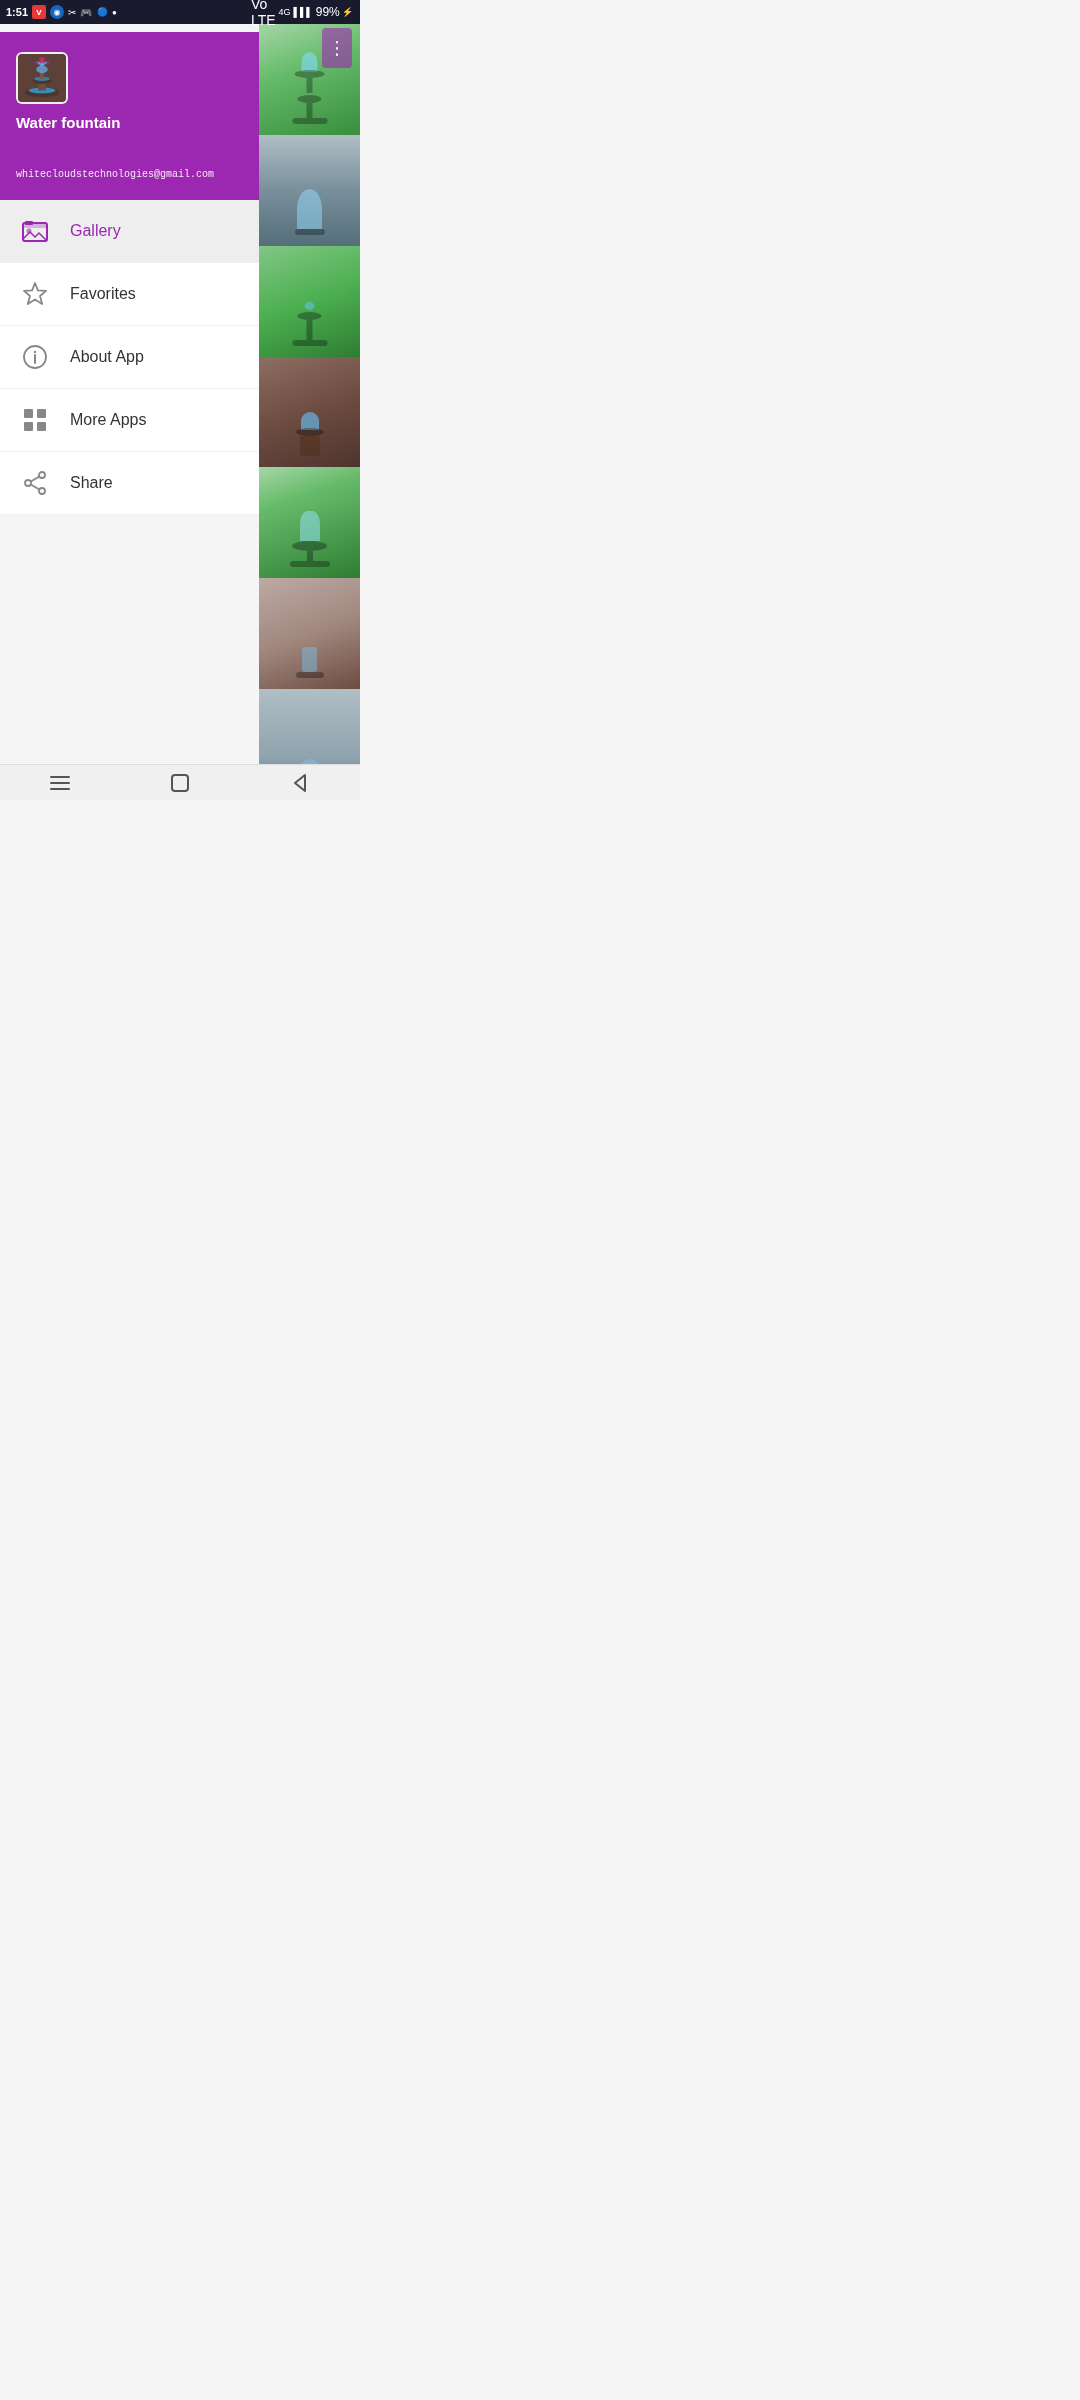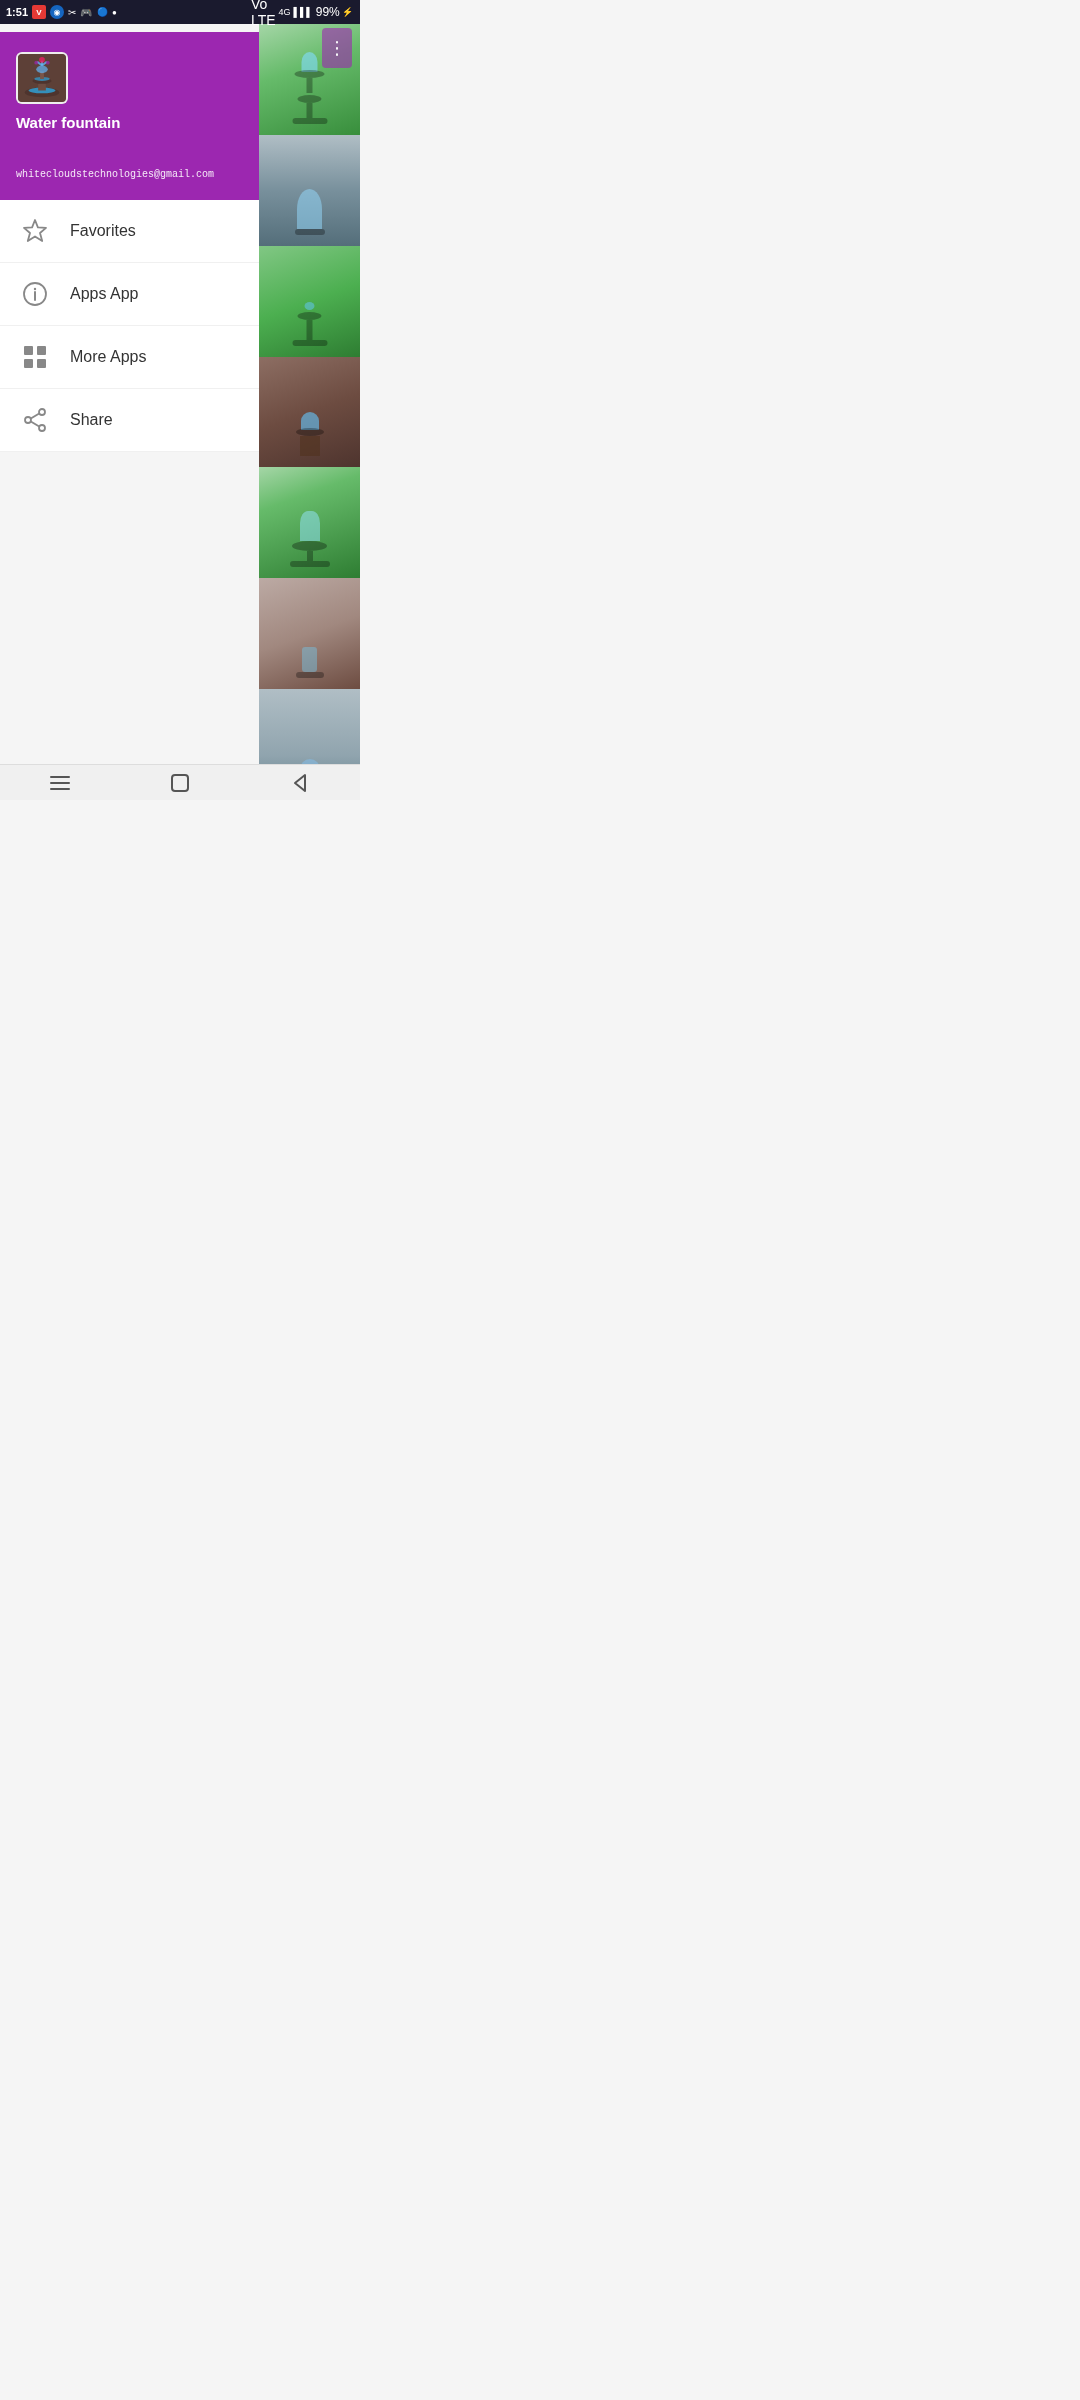--- a/index.html
+++ b/index.html
@@ -427,39 +427,51 @@
             <circle cx="31" cy="9" r="2" fill="#9c27b0" opacity="0.7"></circle>
           </svg>
         </div>
       </div>
       <div class="app-name">Water fountain</div>
       <div class="app-email">whitecloudstechnologies@gmail.com</div>
     </div>
 
     <div class="drawer-menu">
 
+      <div class="menu-item active">
+        <div class="menu-item-icon icon-gallery">
+          <svg width="26" height="26" viewBox="0 0 26 26">
+            <rect x="1" y="5" width="24" height="18" rx="2" fill="none" stroke="#9c27b0" stroke-width="2"></rect>
+            <rect x="1" y="5" width="24" height="5" rx="2" fill="#9c27b0" opacity="0.3"></rect>
+            <rect x="3" y="3" width="8" height="4" rx="1" fill="#9c27b0"></rect>
+            <circle cx="7" cy="13" r="2.5" fill="#9c27b0" opacity="0.6"></circle>
+            <polyline points="1,21 8,14 13,19 17,15 25,23" fill="none" stroke="#9c27b0" stroke-width="1.5"></polyline>
+          </svg>
+        </div>
+        <span class="menu-item-label">Gallery</span>
+      </div>
 
       <div class="menu-item">
         <div class="menu-item-icon icon-star">
           <svg width="26" height="26" viewBox="0 0 26 26">
             <polygon points="13,2 15.9,9.3 24,9.9 18,15 20.2,23 13,18.5 5.8,23 8,15 2,9.9 10.1,9.3" fill="none" stroke="#888" stroke-width="1.8" stroke-linejoin="round"></polygon>
           </svg>
         </div>
         <span class="menu-item-label">Favorites</span>
       </div>
 
       <div class="menu-item">
         <div class="menu-item-icon icon-info">
           <svg width="26" height="26" viewBox="0 0 26 26">
             <circle cx="13" cy="13" r="11" fill="none" stroke="#888" stroke-width="1.8"></circle>
             <line x1="13" y1="11" x2="13" y2="19" stroke="#888" stroke-width="2" stroke-linecap="round"></line>
             <circle cx="13" cy="8" r="1.2" fill="#888"></circle>
           </svg>
         </div>
-        <span class="menu-item-label">Apps App</span>
+        <span class="menu-item-label">About App</span>
       </div>
 
       <div class="menu-item">
         <div class="menu-item-icon icon-grid">
           <svg width="26" height="26" viewBox="0 0 26 26">
             <rect x="2" y="2" width="9" height="9" rx="1" fill="#888"></rect>
             <rect x="15" y="2" width="9" height="9" rx="1" fill="#888"></rect>
             <rect x="2" y="15" width="9" height="9" rx="1" fill="#888"></rect>
             <rect x="15" y="15" width="9" height="9" rx="1" fill="#888"></rect>
           </svg>

